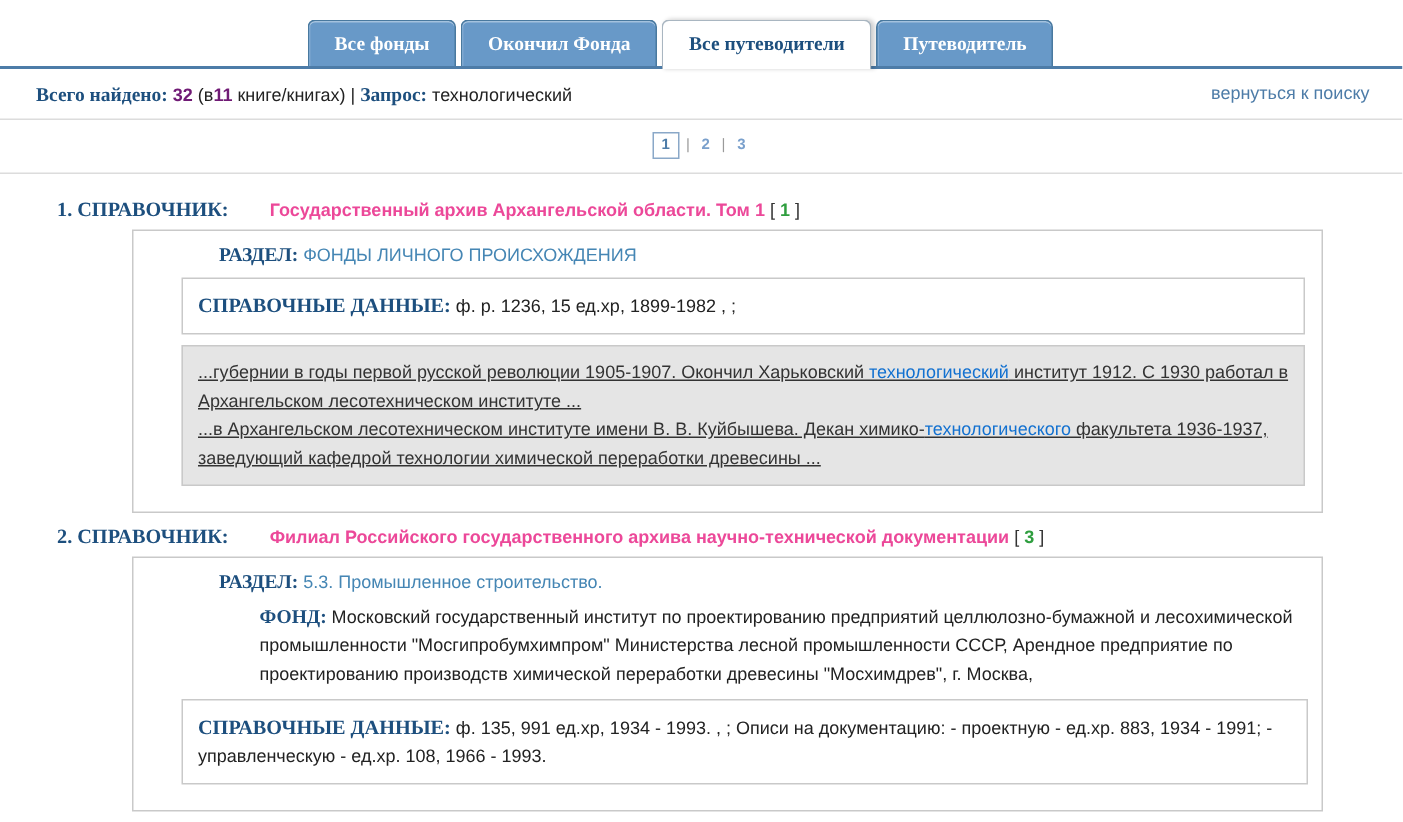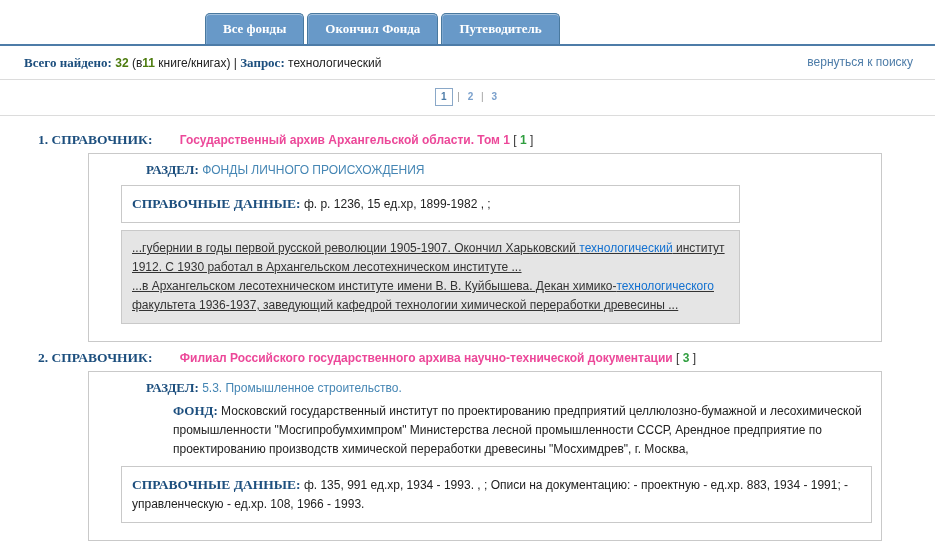--- a/index.html
+++ b/index.html
@@ -20,21 +20,21 @@
     white-space:nowrap;
   }
   .tab.active{
     background:#fff;color:#1d4f7e;border-color:#a9b6c1;
     margin-bottom:-2px;padding-bottom:9px;
     box-shadow:2px 0 3px rgba(0,0,0,.18);
   }
   
   .summary-row{padding:8px 22px 7px 24px;line-height:17px;}
   .serif-lbl{font-family:"Liberation Serif",serif;font-weight:bold;font-size:13px;color:#1d4f7e;}
-  .b{font-weight:bold;color:#4d7c0f;}
+  .b{font-weight:bold;color:#701a75;}
   .back-link{float:right;color:#4d7ca8;text-decoration:none;font-size:12px;cursor:pointer;}
   hr.rule{border:none;border-top:1px solid #dcdcdc;margin:0;}
   
   .pagination{text-align:center;padding:8px 0 9px;color:#9a9a9a;font-weight:bold;font-size:10px;}
   .page-current{display:inline-block;border:1px solid #8aa8c8;color:#4d7ca8;padding:0 5px;line-height:16px;}
   .page-link{color:#7aa0cc;text-decoration:none;margin:0 3px;cursor:pointer;}
   .page-sep{color:#9a9a9a;margin:0 2px;font-weight:normal;}
   
   #results{padding:8px 0 0 38px;}
   .result{margin-bottom:6px;}
@@ -46,36 +46,37 @@
   .rbox{
     margin-left:50px;width:794px;box-sizing:border-box;background:#fff;
     border:1px solid #c9c9c9;padding:4px 0 10px;
   }
   .section-row{margin:4px 14px 4px 57px;line-height:16px;}
   .section-val{color:#4586b4;cursor:pointer;text-decoration:none;}
   .fond-row{margin:5px 16px 5px 84px;line-height:19px;}
   .lbl{font-family:"Liberation Serif",serif;font-weight:bold;font-size:13px;color:#1d4f7e;}
   .lbl-lg{font-family:"Liberation Serif",serif;font-weight:bold;font-size:13.5px;color:#1d4f7e;}
   .databox,.snippetbox{
-    margin:7px 0 7px 32px;width:619px;box-sizing:border-box;
+    margin:7px 0 7px 32px;width:749px;box-sizing:border-box;
     border:1px solid #c9c9c9;padding:8px 10px;line-height:19px;
   }
   .snippetbox{background:#e5e5e5;color:#333;text-decoration:underline;}
   .result:nth-of-type(2) .databox,
   .result:nth-of-type(2) .snippetbox{width:751px;}
   .hl{color:#1371d0;}
 </style>
 </head>
 <body>
 
 <div>
 
   <div class="tabbar">
       <div class="tab">Все фонды</div>
       <div class="tab">Окончил Фонда</div>
+      <div class="tab active">Все путеводители</div>
       <div class="tab">Путеводитель</div>
     </div>
 
   <div class="summary-row">
     <a class="back-link">вернуться к поиску</a>
     <span class="serif-lbl">Всего найдено:</span>
     <span class="b">32</span>
     <span>(в</span><span class="b">11</span>
     <span>книге/книгах)</span>
     <span>|</span>

